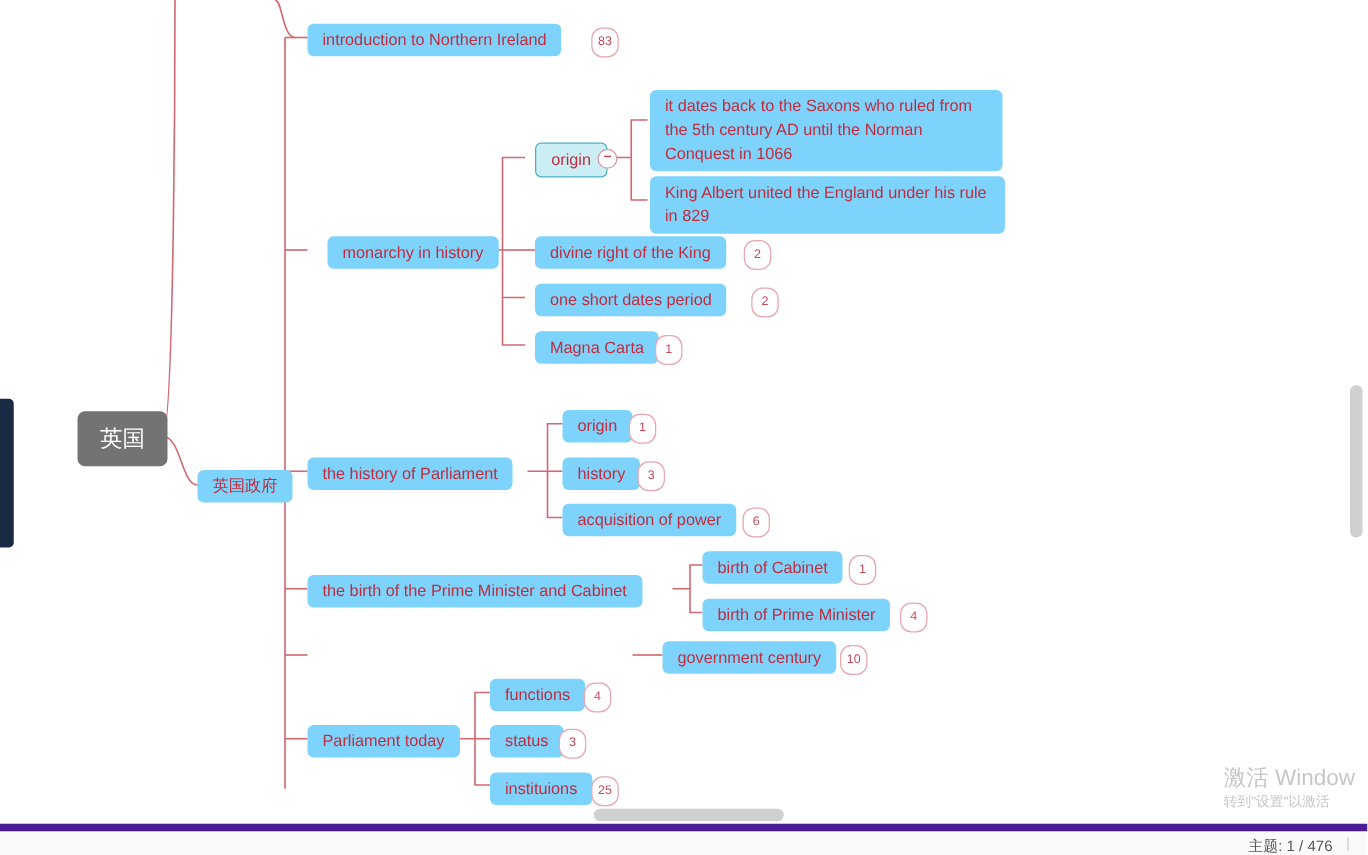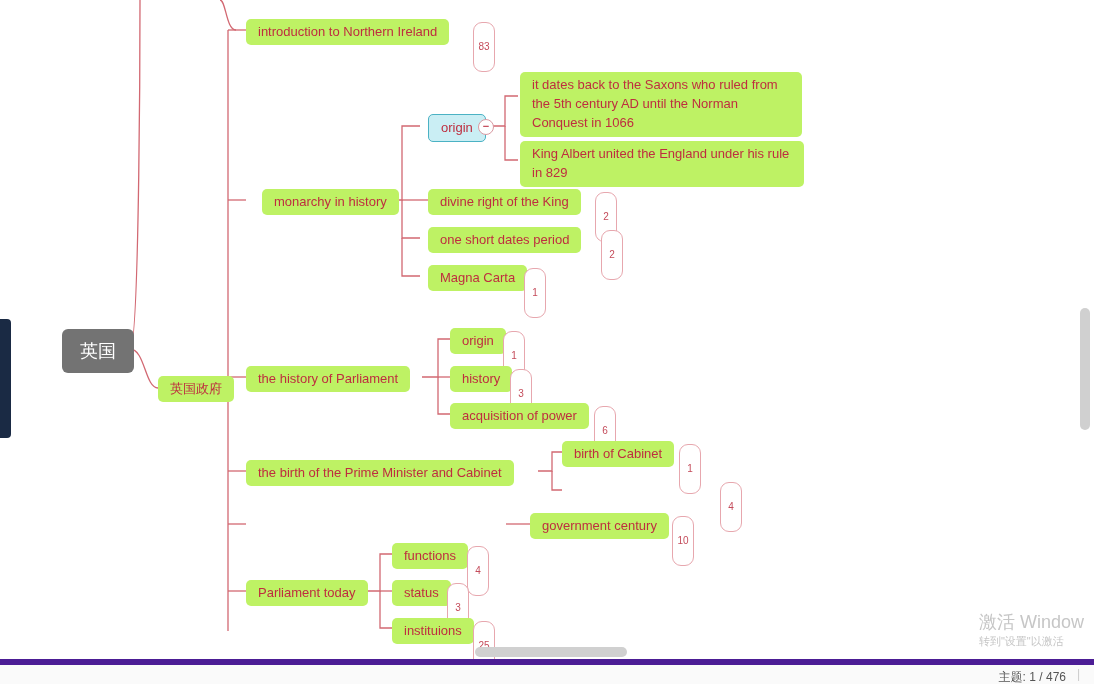--- a/index.html
+++ b/index.html
@@ -1,20 +1,20 @@
 <!DOCTYPE html>
 <html><head>
 <meta charset="utf-8">
 <style>
 html,body{margin:0;padding:0;background:#fff;font-family:"Microsoft YaHei","Segoe UI",Arial,sans-serif;font-size:13px;color:#333;overflow:hidden}
 #canvas{position:relative;width:1094px;height:684px;background:#fff}
-.node{position:absolute;padding:4px 12px;border-radius:5px;background:#bef264;color:#be2e3f;white-space:nowrap;line-height:1.4}
+.node{position:absolute;padding:4px 12px;border-radius:5px;background:#7dd3fc;color:#be2e3f;white-space:nowrap;line-height:1.4}
 .node.big{line-height:1.45;max-width:260px;white-space:normal}
 .node.selected{background:#caeef4;border:1px solid #4bb2c4;color:#be2e3f}
-.badge{position:absolute;min-width:14px;height:16px;padding:16px 3px;border:1px solid #e7a7ae;border-radius:9px;background:#fff;color:#c44b5a;font-size:10px;text-align:center;line-height:16px}
+.badge{position:absolute;min-width:14px;height:16px;padding:3px 3px;border:1px solid #e7a7ae;border-radius:9px;background:#fff;color:#c44b5a;font-size:10px;text-align:center;line-height:16px}
 .toggle{position:absolute;width:14px;height:14px;border:1px solid #d99aa2;border-radius:50%;background:#fff;color:#c44b5a;font-size:11px;text-align:center;line-height:12px;font-weight:bold}
 #root{position:absolute;background:#737373;color:#fff;border-radius:6px;padding:10px 18px;font-size:18px}
 #sidepanel{position:absolute;left:0;top:319px;width:11px;height:119px;background:#1a2a44;border-top-right-radius:4px;border-bottom-right-radius:4px}
 #hscroll{position:absolute;left:475px;top:647px;width:152px;height:10px;background:#d0d0d0;border-radius:5px}
 #vscroll{position:absolute;left:1080px;top:308px;width:10px;height:122px;background:#d0d0d0;border-radius:5px}
 #status{position:absolute;left:0;right:0;top:659px;height:24px;border-top:6px solid #4c1d95;background:#fafafa;font-size:12px;color:#555}
 #status .txt{position:absolute;right:28px;top:4px}
 #status .sep{position:absolute;right:14px;top:2px;color:#ccc}
 #watermark{position:absolute;right:10px;top:610px;text-align:left;color:#c6c6c6;pointer-events:none}
 #watermark .l1{font-size:18px}
@@ -105,20 +105,21 @@
 <div class="badge" style="left:510px;top:369px">3</div>
 
 <div class="node" style="left:450px;top:403px">acquisition of power</div>
 <div class="badge" style="left:594px;top:406px">6</div>
 
 <div class="node" style="left:246px;top:460px">the birth of the Prime Minister and Cabinet</div>
 
 <div class="node" style="left:562px;top:441px">birth of Cabinet</div>
 <div class="badge" style="left:679px;top:444px">1</div>
 
+<div class="node" style="left:562px;top:479px">birth of Prime Minister</div>
 <div class="badge" style="left:720px;top:482px">4</div>
 
 
 <div class="node" style="left:530px;top:513px">government century</div>
 <div class="badge" style="left:672px;top:516px">10</div>
 
 <div class="node" style="left:246px;top:580px">Parliament today</div>
 
 <div class="node" style="left:392px;top:543px">functions</div>
 <div class="badge" style="left:467px;top:546px">4</div>

